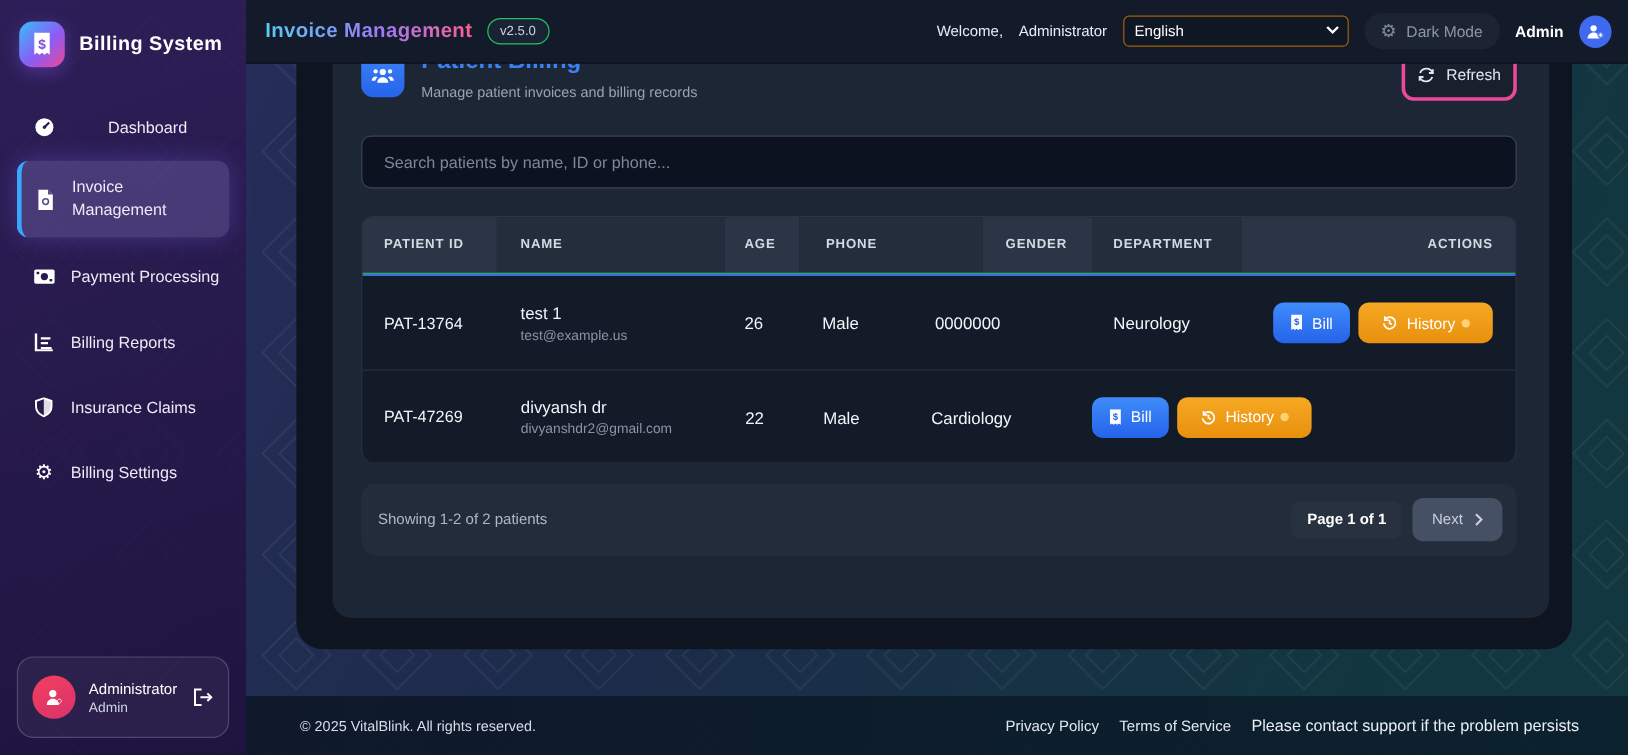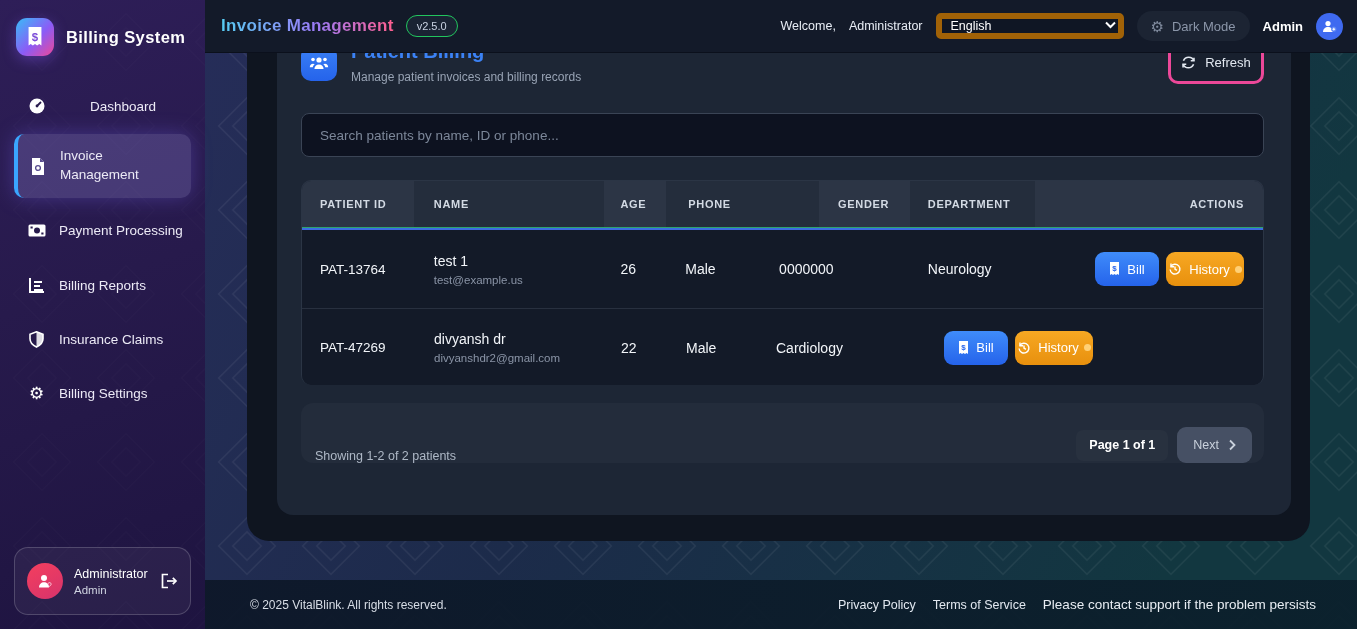--- a/index.html
+++ b/index.html
@@ -74,21 +74,21 @@
   }
   .ver-chip {
     margin-left:12px; font-size:11px; color:#c9d2e2;
     background:#1a2333; border:1px solid #22c55e; border-radius:13px; padding:4px 10px;
   }
   .hdr-right { margin-left:auto; display:flex; align-items:center; gap:13px; }
   .welcome-txt { font-size:12.5px; color:#e8edf5; }
   .lang-wrap { position:relative; }
   .lang-select {
     width:188px; height:26px; background:#0f1624; color:#fff; font-size:12.5px;
-    border:6px solid #a16207; border-radius:5px; padding:0 26px 0 9px;
+    border:1px solid #a16207; border-radius:5px; padding:0 26px 0 9px;
     appearance:none; -webkit-appearance:none; font-family:"Liberation Sans", sans-serif;
   }
   .lang-chev { position:absolute; right:8px; top:8px; pointer-events:none; }
   .dark-pill {
     height:30px; border-radius:16px; background:#1c2433; display:flex; align-items:center; gap:8px;
     padding:0 14px; color:#8b96a9; font-size:13px; cursor:pointer;
   }
   .dark-pill .gear-glyph { color:#7f8a9d; font-size:15px; }
   .admin-txt { font-size:13px; font-weight:bold; color:#fff; }
   .hdr-avatar {
@@ -149,27 +149,27 @@
   .c6 { width:229px; padding-right:19px; flex-direction:row; justify-content:flex-end; align-items:center; gap:7px; }
   .patient-id { font-size:13.5px; }
   .pname { font-size:14px; }
   .pemail { font-size:11.5px; color:#8a94a6; margin-top:5px; }
   .bill-btn, .hist-btn {
     height:34px; border:none; border-radius:9px; color:#fff; font-size:13px;
     display:flex; align-items:center; justify-content:center; gap:7px; cursor:pointer;
     font-family:"Liberation Sans", sans-serif;
   }
   .bill-btn { width:64px; background:linear-gradient(180deg,#3f8cfa,#2563eb); }
-  .hist-btn { width:78px; background:linear-gradient(180deg,#f7a823,#e8900d); }
+  .hist-btn { width:112px; background:linear-gradient(180deg,#f7a823,#e8900d); }
   .hist-dot { width:7px; height:7px; border-radius:50%; background:#ffd076; margin-left:-2px; }
 
   
   .pagi-bar {
     position:absolute; left:24px; top:395px; width:963px; height:60px; border-radius:12px;
-    background:#232c3b; display:flex; align-items:flex-end; padding:0 12px 0 14px;
+    background:#232c3b; display:flex; align-items:center; padding:0 12px 0 14px;
   }
   .pagi-summary { font-size:12.5px; color:#aeb8c6; }
   .pagi-right { margin-left:auto; display:flex; align-items:center; gap:9px; }
   .pagi-btn {
     height:36px; border:none; border-radius:9px; background:rgba(100,112,135,.55);
     color:#c9d1dc; font-size:12.5px; display:flex; align-items:center; gap:9px;
     padding:0 16px; cursor:default; font-family:"Liberation Sans", sans-serif;
   }
   .page-chip {
     height:31px; border-radius:7px; background:#28313f; color:#fff; font-size:12.5px; font-weight:bold;

